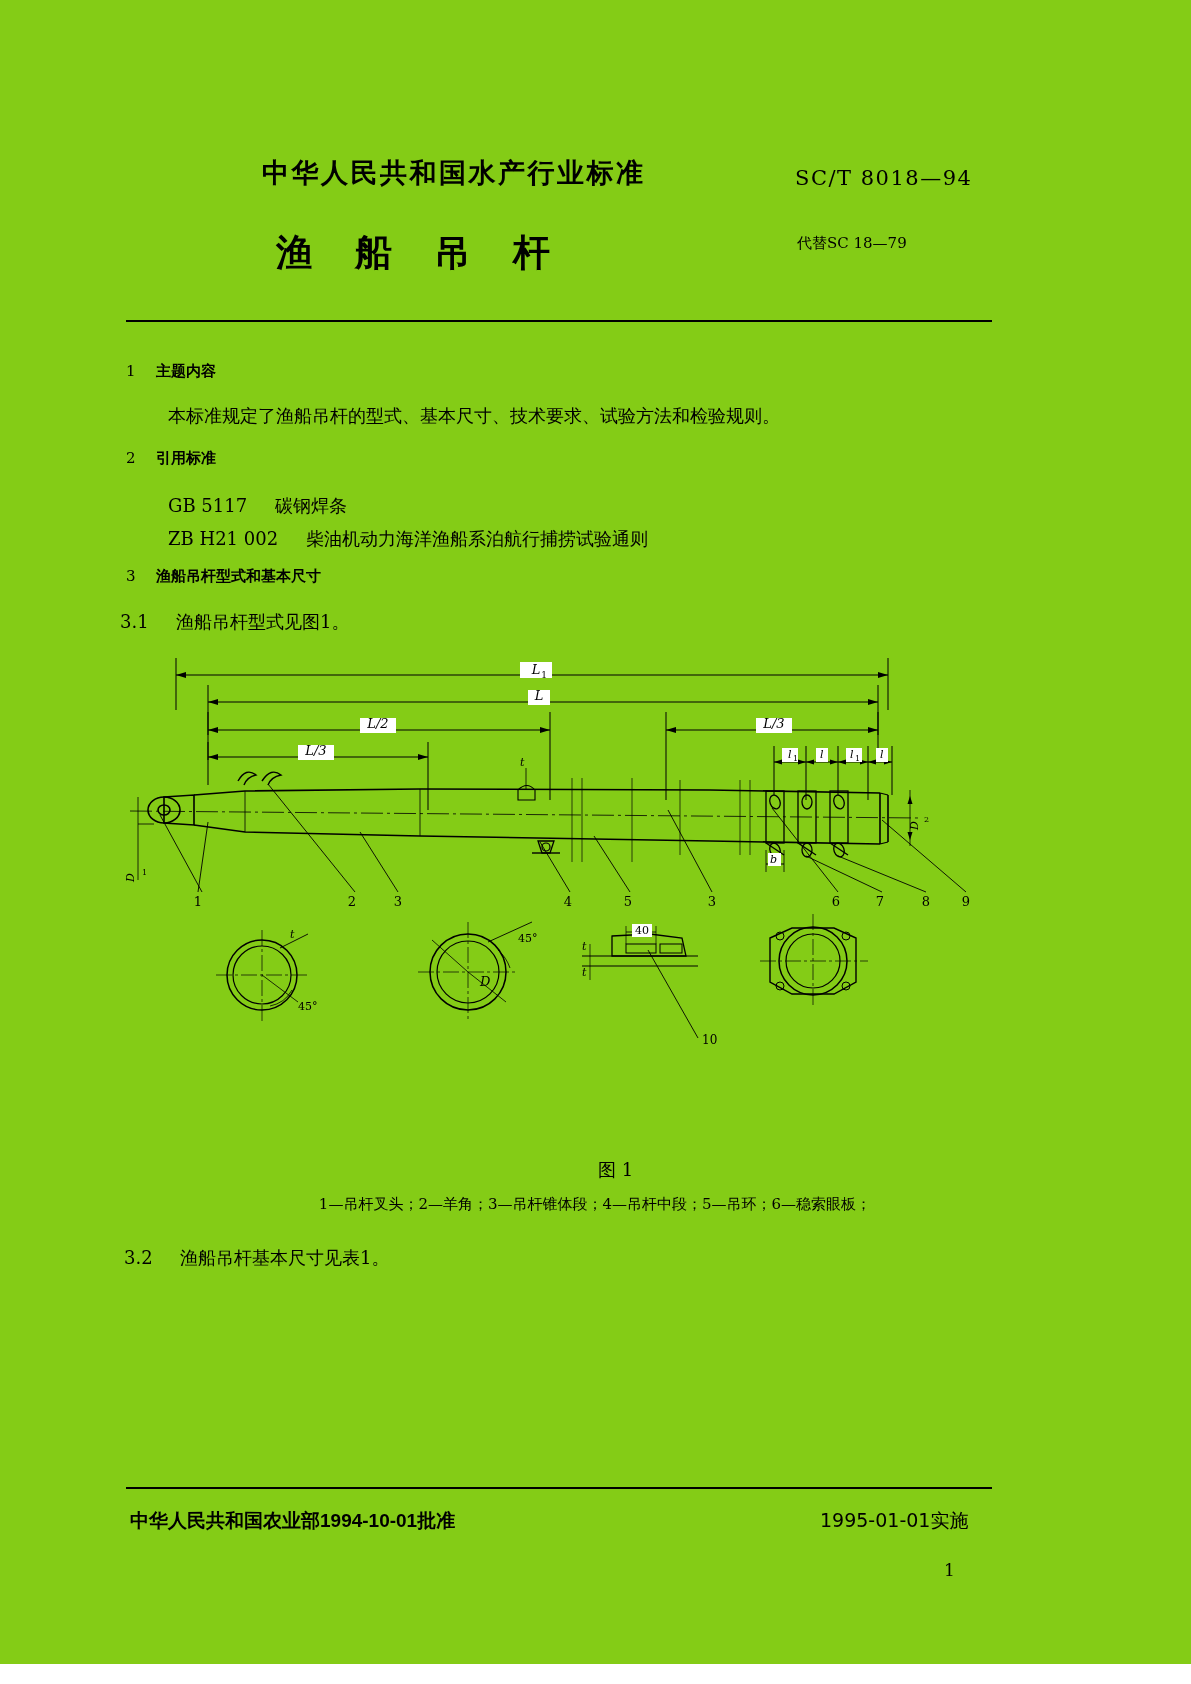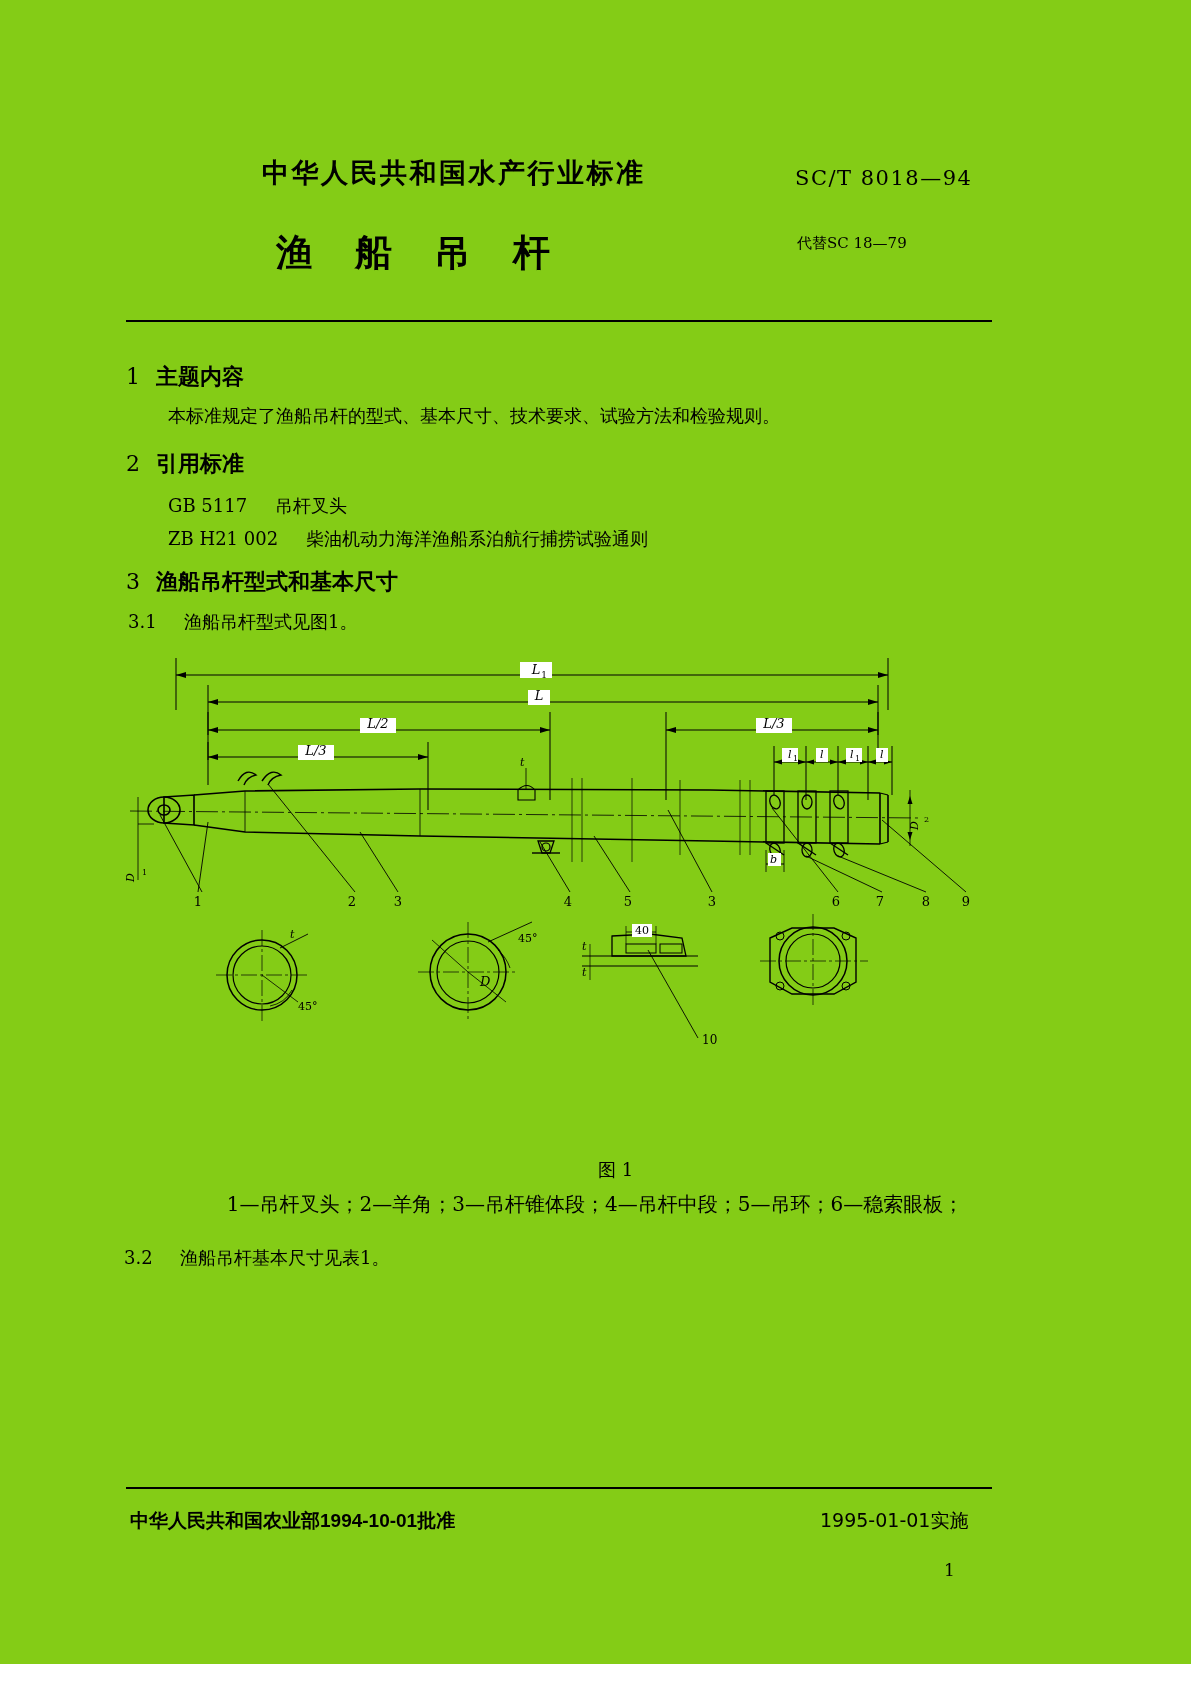--- a/index.html
+++ b/index.html
@@ -64,21 +64,21 @@
     left: 126px; top: 1487px;
     width: 866px; height: 0;
     border-top: 2.2px solid #000;
   }
 
   
   .sec-h {
     position: absolute;
     font-family: "DejaVu Sans", "Liberation Sans", sans-serif;
     font-weight: bold;
-    font-size: 22px;
+    font-size: 15px;
     white-space: nowrap;
   }
   .sec-h .num {
     display: inline-block;
     width: 30px;
     font-weight: normal;
     font-family: "DejaVu Serif", "Liberation Serif", serif;
   }
   .para {
     position: absolute;
@@ -113,21 +113,21 @@
     text-align: center;
     font-family: "DejaVu Serif", "Liberation Serif", serif;
     font-size: 18px;
     padding-left: 40px;
   }
   .fig-legend {
     position: absolute;
     left: 200px; width: 790px;
     text-align: center;
     font-family: "DejaVu Serif", "Liberation Serif", serif;
-    font-size: 20px;
+    font-size: 15px;
     line-height: 24px;
   }
   .fig-legend.l1 { top: 1192px; }
   .fig-legend.l2 { top: 1218px; }
 
   
   .ftr-left {
     position: absolute;
     left: 130px; top: 1508px;
     font-family: Liberation Sans, sans-serif;
@@ -167,32 +167,32 @@
   <div class="sec-h" style="left:126px; top:362px;">
     <span class="num">1</span><span>主题内容</span>
   </div>
   <div class="para" style="left:168px; top:404px;">本标准规定了渔船吊杆的型式、基本尺寸、技术要求、试验方法和检验规则。</div>
 
   <div class="sec-h" style="left:126px; top:449px;">
     <span class="num">2</span><span>引用标准</span>
   </div>
   <div class="ref-line" style="left:168px; top:494px;">
     <span>GB 5117</span>
-    <span style="display:inline-block;width:22px"></span><span>吊杆叉头</span>
+    <span style="display:inline-block;width:22px"></span><span>碳钢焊条</span>
   </div>
   <div class="ref-line" style="left:168px; top:527px;">
     <span>ZB H21 002</span>
     <span style="display:inline-block;width:22px"></span><span>柴油机动力海洋渔船系泊航行捕捞试验通则</span>
   </div>
 
   <div class="sec-h" style="left:126px; top:567px;">
     <span class="num">3</span><span>渔船吊杆型式和基本尺寸</span>
   </div>
 
-  <div class="subsec" style="left:128px; top:610px;">
+  <div class="subsec" style="left:120px; top:610px;">
     <span class="snum">3.1</span><span>渔船吊杆型式见图1。</span>
   </div>
 
   <div id="figure">
     <svg width="880" height="440" viewBox="0 0 880 440">
       <g stroke="#000" fill="none" stroke-width="1">
 
         <line x1="56" y1="8" x2="56" y2="60" stroke-width="1"></line>
         <line x1="768" y1="8" x2="768" y2="60" stroke-width="1"></line>
         <line x1="56" y1="25" x2="768" y2="25" stroke-width="1"></line>

